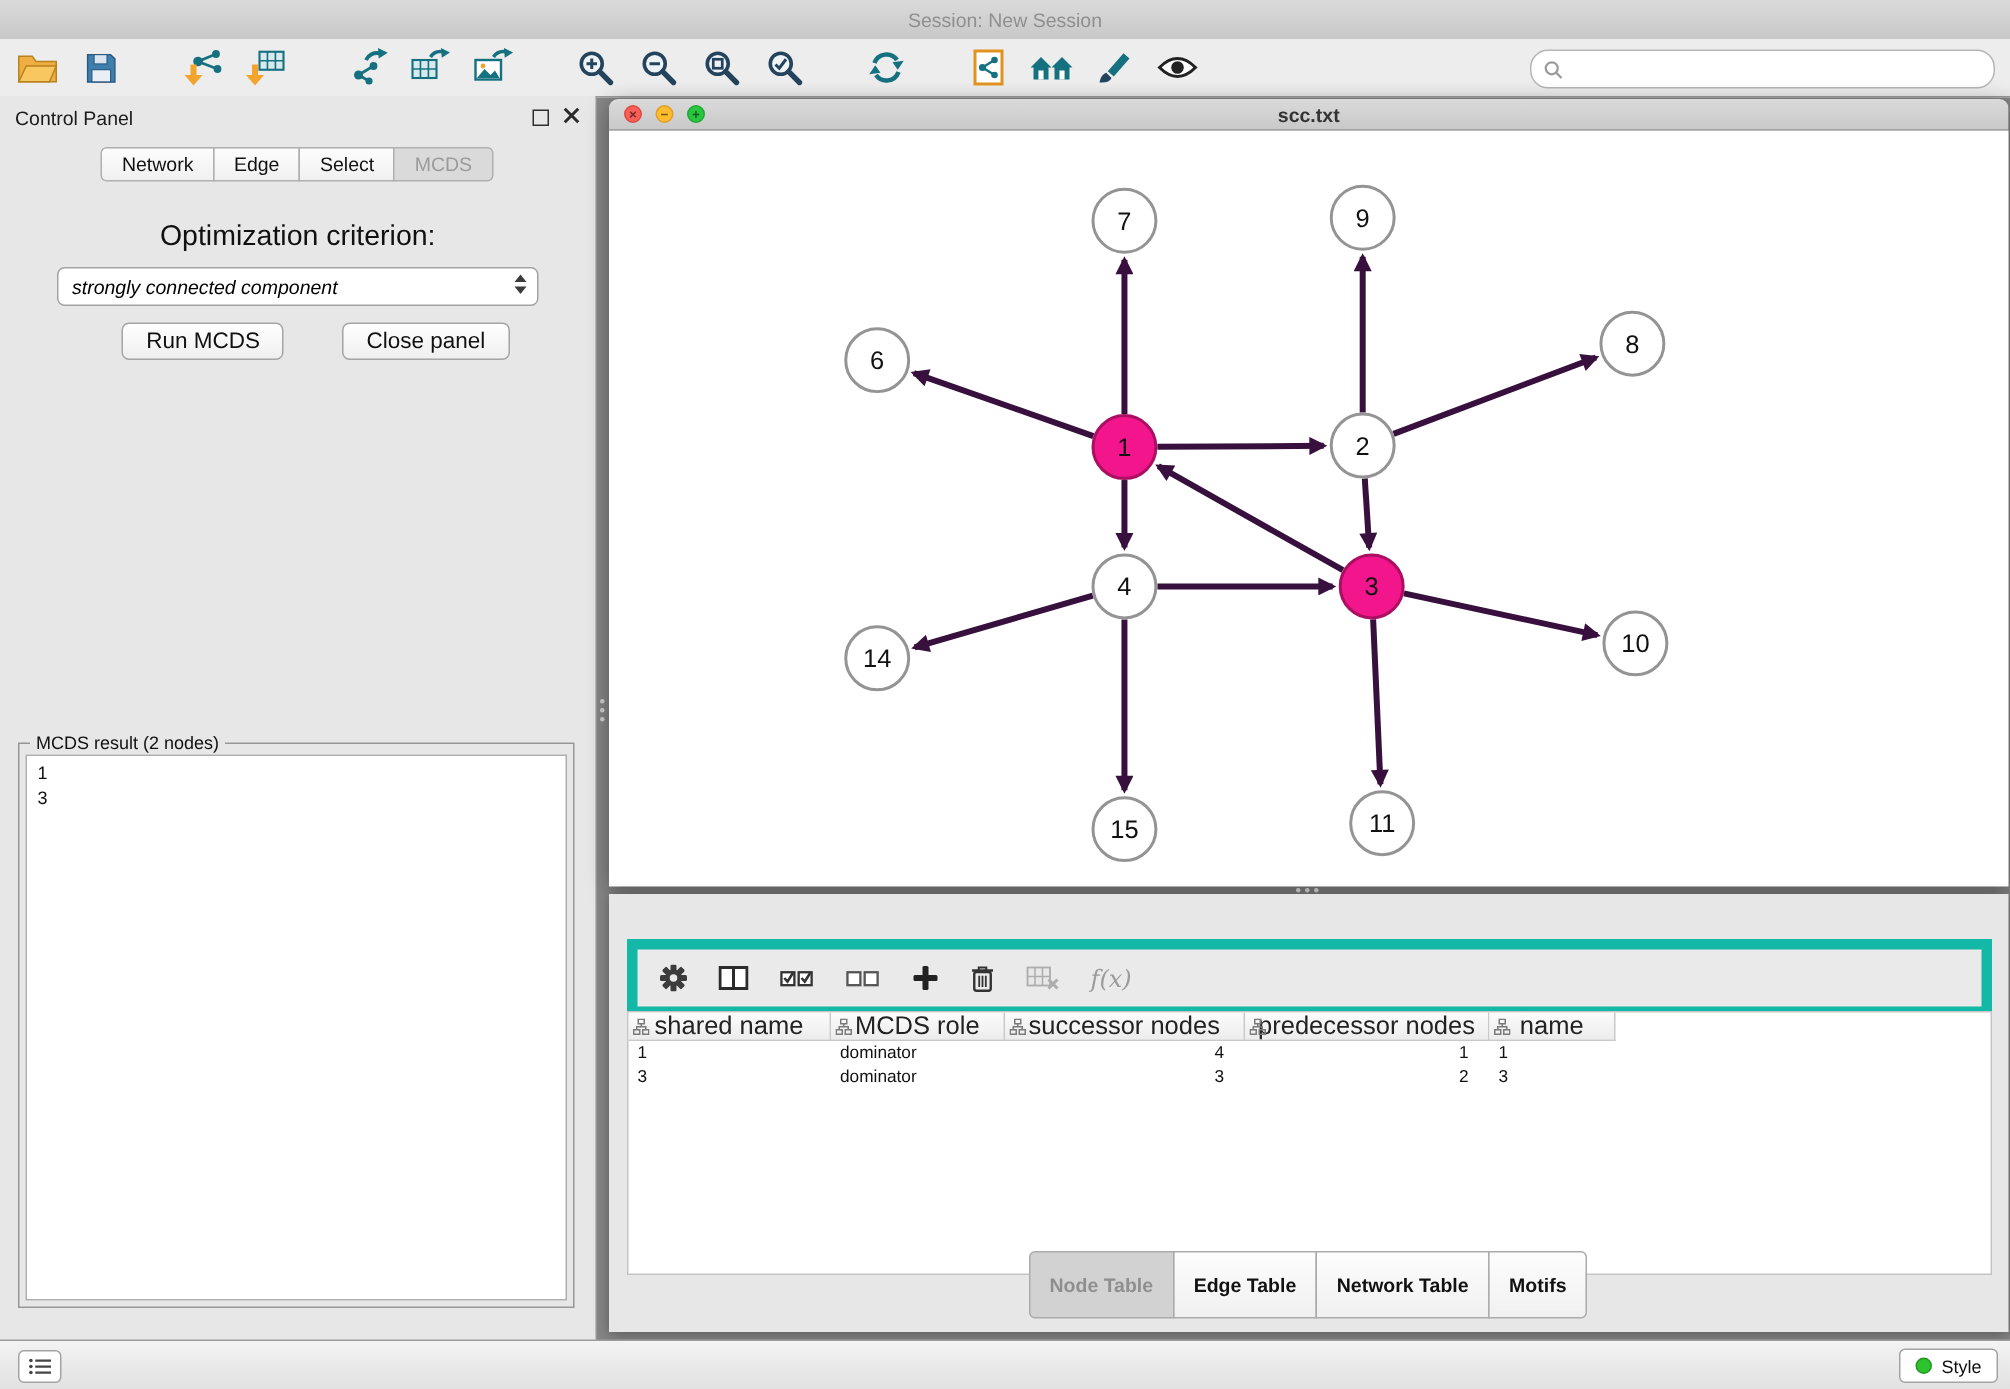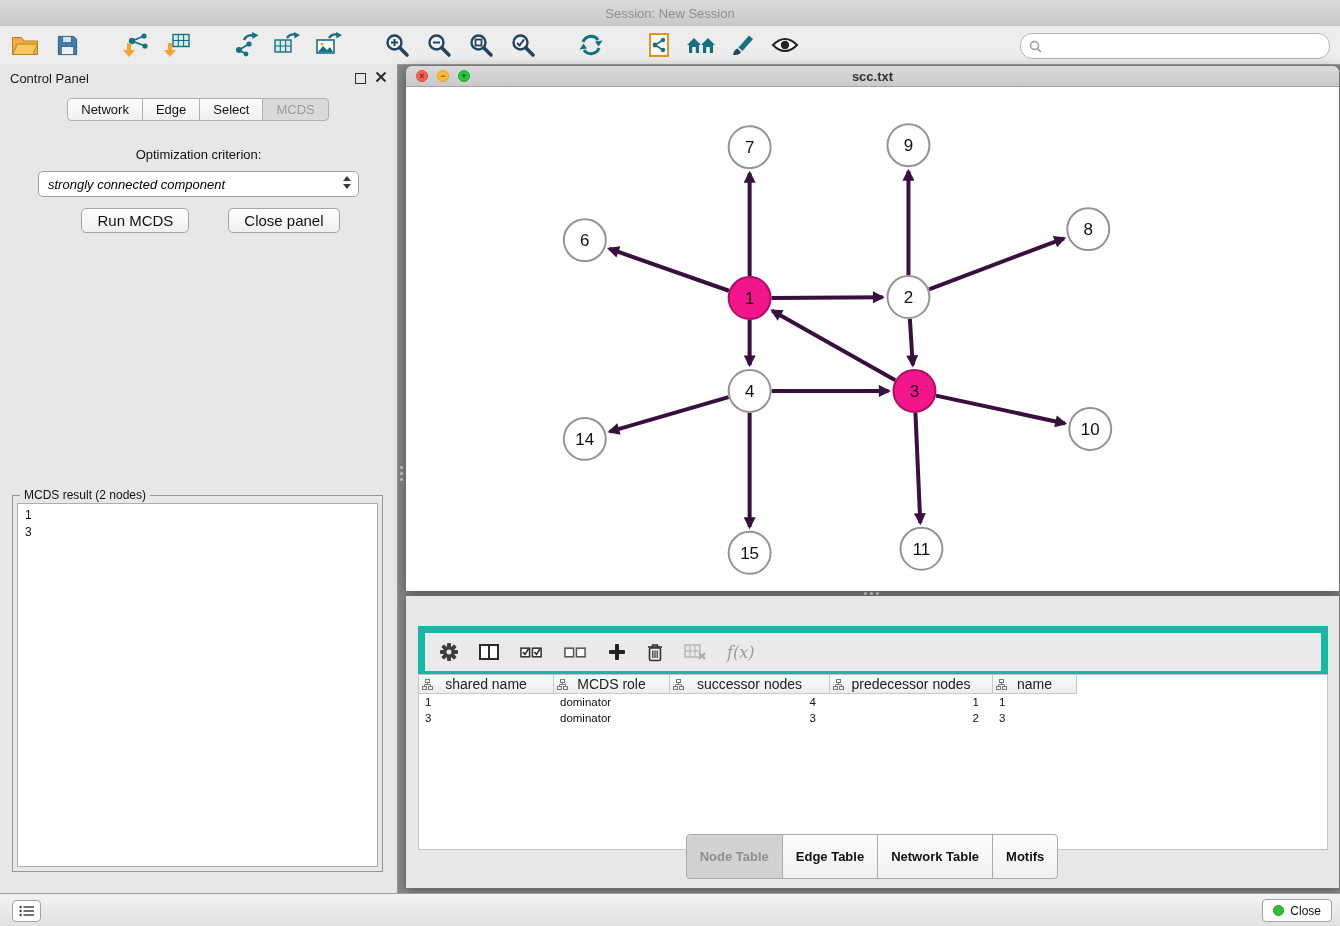--- a/index.html
+++ b/index.html
@@ -26,21 +26,21 @@
     border-right:1px solid #989898;}
   .panel-header{height:28px;display:flex;align-items:center;padding:0 10px;font-size:13px;color:#1a1a1a;position:relative;}
   .win-float{width:9px;height:9px;border:1.5px solid #2e2e2e;position:absolute;right:31px;top:9px;}
   .win-close{position:absolute;right:10px;top:7px;width:12px;height:12px;}
   .cp-tabs{display:flex;justify-content:center;margin-top:6px;}
   .cp-tab{border:1px solid #b0b0b0;background:linear-gradient(#fdfdfd,#f0f0f0);
     padding:3px 13px;font-size:13px;margin-left:-1px;color:#111;cursor:default;}
   .cp-tab:first-child{border-radius:4px 0 0 4px;}
   .cp-tab:last-child{border-radius:0 4px 4px 0;}
   .cp-tab.active{background:#dadada;color:#9b9b9b;}
-  .opt-label{text-align:center;margin-top:26px;font-size:13px;color:#111;}
+  .opt-label{text-align:center;margin-top:26px;font-size:19px;color:#111;}
   .dropdown{margin:9px auto 0;width:310px;height:24px;background:#fff;border:1px solid #a3a3a3;
     border-radius:5px;display:flex;align-items:center;padding-left:9px;font-size:13px;position:relative;font-style:italic;}
   .dd-arrows{position:absolute;right:7px;top:4px;display:flex;flex-direction:column;gap:3px;}
   .dd-arrows i{display:block;width:0;height:0;border-left:4px solid transparent;border-right:4px solid transparent;}
   .dd-up{border-bottom:5px solid #3c3c3c;}
   .dd-down{border-top:5px solid #3c3c3c;}
   .cp-buttons{display:flex;justify-content:center;gap:15px;margin-top:11px;}
   .cp-btn{background:linear-gradient(#ffffff,#efefef);border:1px solid #a5a5a5;border-radius:5px;
     padding:3px 15px;font-size:15px;color:#111;margin-left:24px;}
   .result-box{position:absolute;left:12px;right:14px;top:431px;bottom:22px;border:1px solid #979797;}
@@ -62,21 +62,21 @@
   
   .table-panel{position:absolute;left:406px;top:596px;width:933px;height:292px;background:#e7e7e7;
     box-shadow:0 2px 10px rgba(0,0,0,.35);}
   .tp-toolbar{position:absolute;left:12px;right:11px;top:30px;height:38px;border:7px solid #14b8a6;
     background:#eaeaea;display:flex;align-items:center;padding-left:15px;gap:21px;}
   .fx-label{font-family:"DejaVu Serif",serif;font-style:italic;font-size:16px;color:#9b9b9b;}
   .tp-table{position:absolute;left:12px;right:11px;top:78px;bottom:38px;background:#fff;
     border:1px solid #c4c4c4;overflow:hidden;}
   .t-header{display:flex;}
   .th{height:19px;background:linear-gradient(#fcfcfc,#ececec);border-right:1px solid #c9c9c9;
-    border-bottom:1px solid #c9c9c9;font-size:14px;color:#222;display:flex;align-items:center;
+    border-bottom:1px solid #c9c9c9;font-size:17px;color:#222;display:flex;align-items:center;
     justify-content:center;position:relative;box-sizing:border-box;flex:0 0 auto;}
   .th svg{position:absolute;left:3px;top:4px;}
   .tr{display:flex;height:16px;}
   .td{font-size:11.5px;line-height:17px;padding:0 14px 0 6px;white-space:nowrap;overflow:hidden;
     box-sizing:border-box;flex:0 0 auto;color:#111;}
   .tp-tabs{position:absolute;bottom:9px;left:0;right:0;display:flex;justify-content:center;}
   .tp-tab{border:1px solid #ababab;background:linear-gradient(#fdfdfd,#f0f0f0);
     padding:14px 13px;font-size:13px;font-weight:600;margin-left:-1px;color:#111;}
   .tp-tab:first-child{border-radius:4px 0 0 4px;}
   .tp-tab:last-child{border-radius:0 4px 4px 0;}
@@ -554,15 +554,15 @@
         </g>
       <g stroke="#444" stroke-width="1.5">
           <line x1="4.5" y1="2" x2="15" y2="2"></line>
           <line x1="4.5" y1="6" x2="15" y2="6"></line>
           <line x1="4.5" y1="10" x2="15" y2="10"></line>
         </g>
     </svg>
   </div>
   <div class="memory-btn">
     <span class="mem-dot"></span>
-    <span>Close</span>
+    <span>Style</span>
   </div>
 </div>
 
 </body></html>

